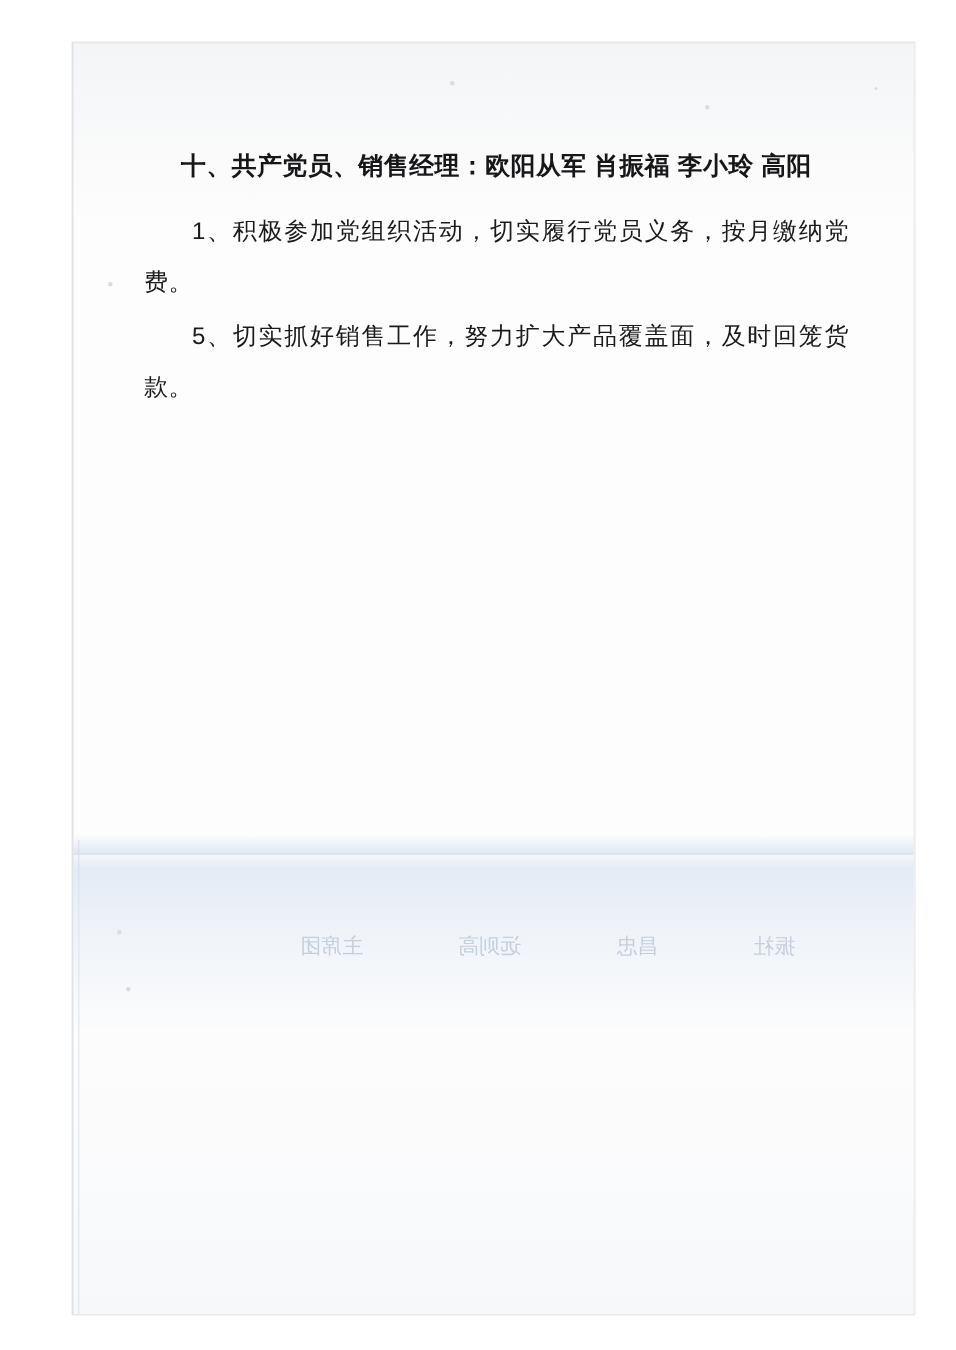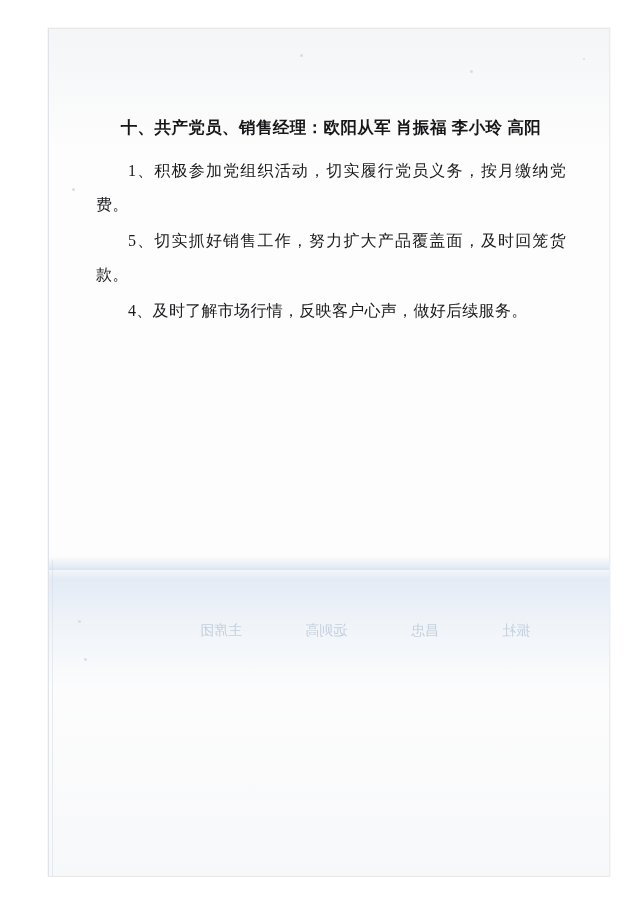--- a/index.html
+++ b/index.html
@@ -106,36 +106,36 @@
     width: 560px;
     height: 14px;
     background: linear-gradient(180deg, rgba(230,238,248,0.0), rgba(200,216,236,0.6));
     pointer-events: none;
   }
 
   
   .doc {
     position: absolute;
     left: 96px;
-    top: 112px;
+    top: 96px;
     width: 470px;
   }
   .heading {
     font-family: "Liberation Sans", sans-serif;
     font-weight: bold;
     font-size: 16.5px;
     line-height: 30px;
     color: #17171a;
     text-align: center;
     letter-spacing: 0.4px;
     margin-bottom: 12px;
     white-space: nowrap;
   }
   .para {
-    font-family: Liberation Serif, serif;
+    font-family: Liberation Sans, sans-serif;
     font-size: 16px;
     line-height: 34px;
     color: #1b1b1e;
     text-indent: 32px;
     letter-spacing: 0.3px;
     margin: 0 0 2px 0;
     text-align: justify;
   }
   .speck {
     position: absolute;
@@ -175,21 +175,20 @@
   <div class="edge-left2"></div>
   <div class="edge-right"></div>
 
   <div class="haze2"></div>
   <div class="haze"></div>
 
   <div class="doc">
     <div class="heading">十、共产党员、销售经理：欧阳从军 肖振福 李小玲 高阳</div>
     <p class="para">1、积极参加党组织活动，切实履行党员义务，按月缴纳党费。</p>
     <p class="para">5、切实抓好销售工作，努力扩大产品覆盖面，及时回笼货款。</p>
-    <p class="para">4、及时了解市场行情，反映客户心声，做好后续服务。</p>
   </div>
 
   <div class="showthrough">
     <span>振社</span>
     <span>昌忠</span>
     <span>远则高</span>
     <span>主席团</span>
   </div>
 
   <div class="speck" style="left:300px; top:54px; width:3px; height:3px;"></div>

